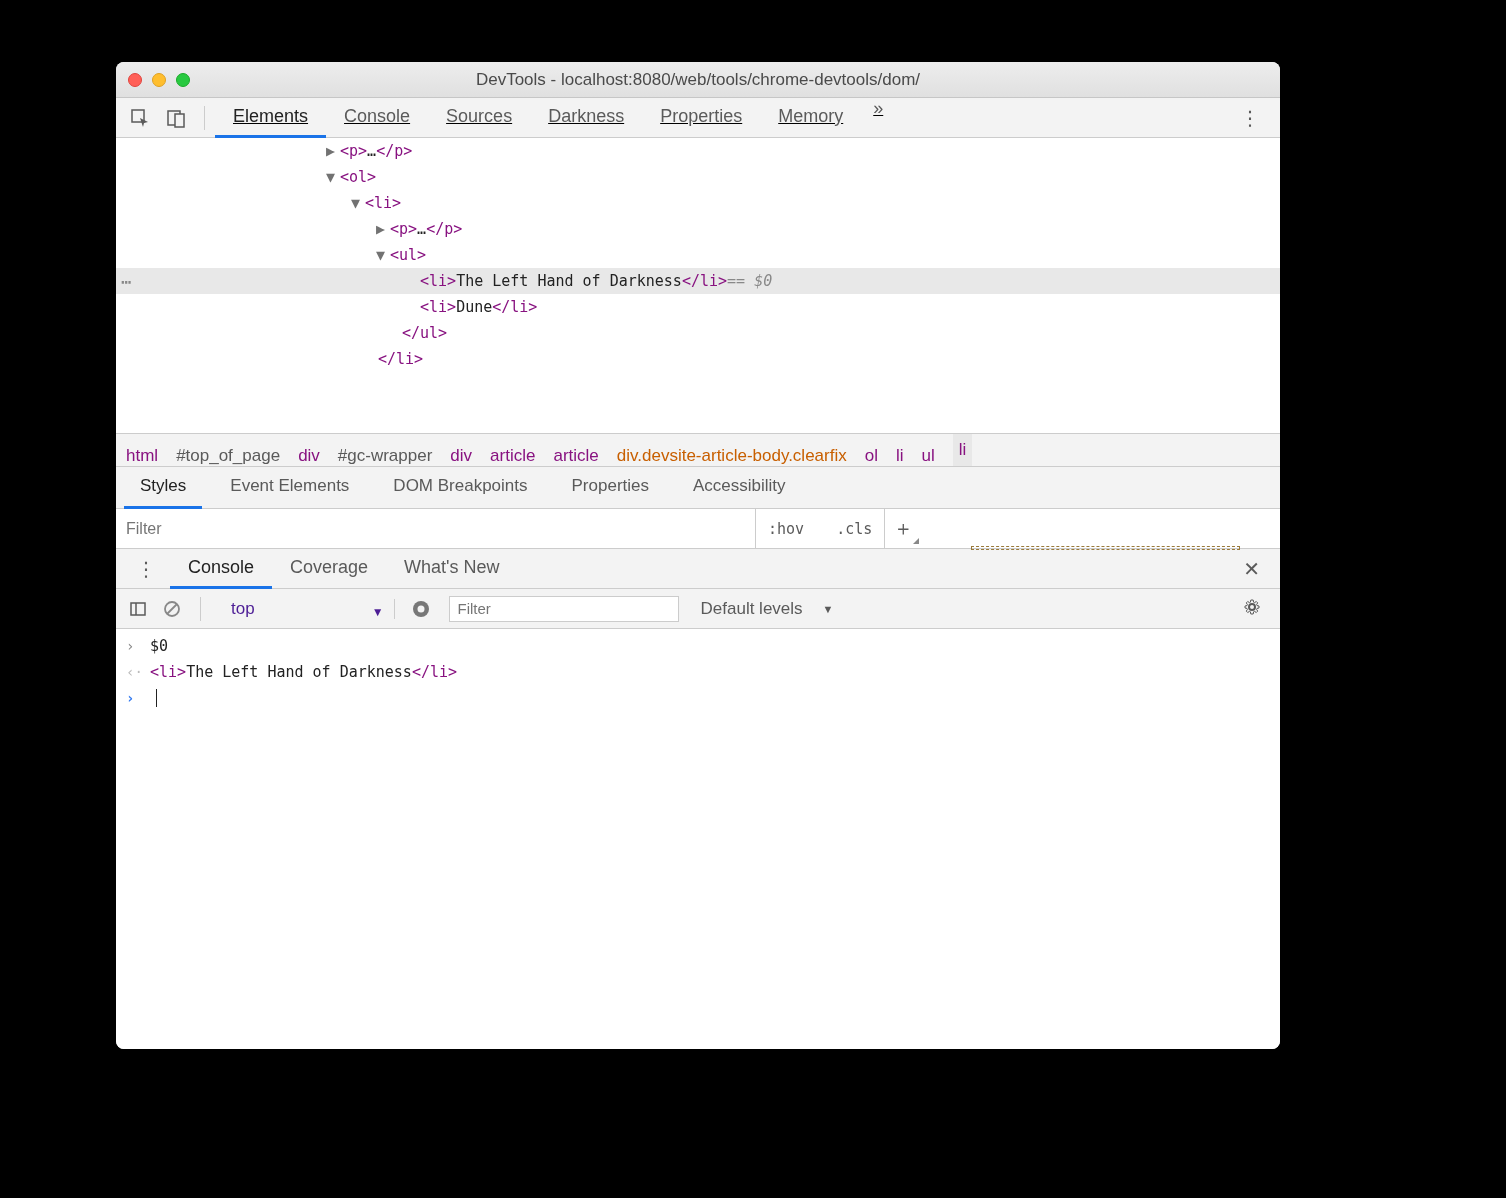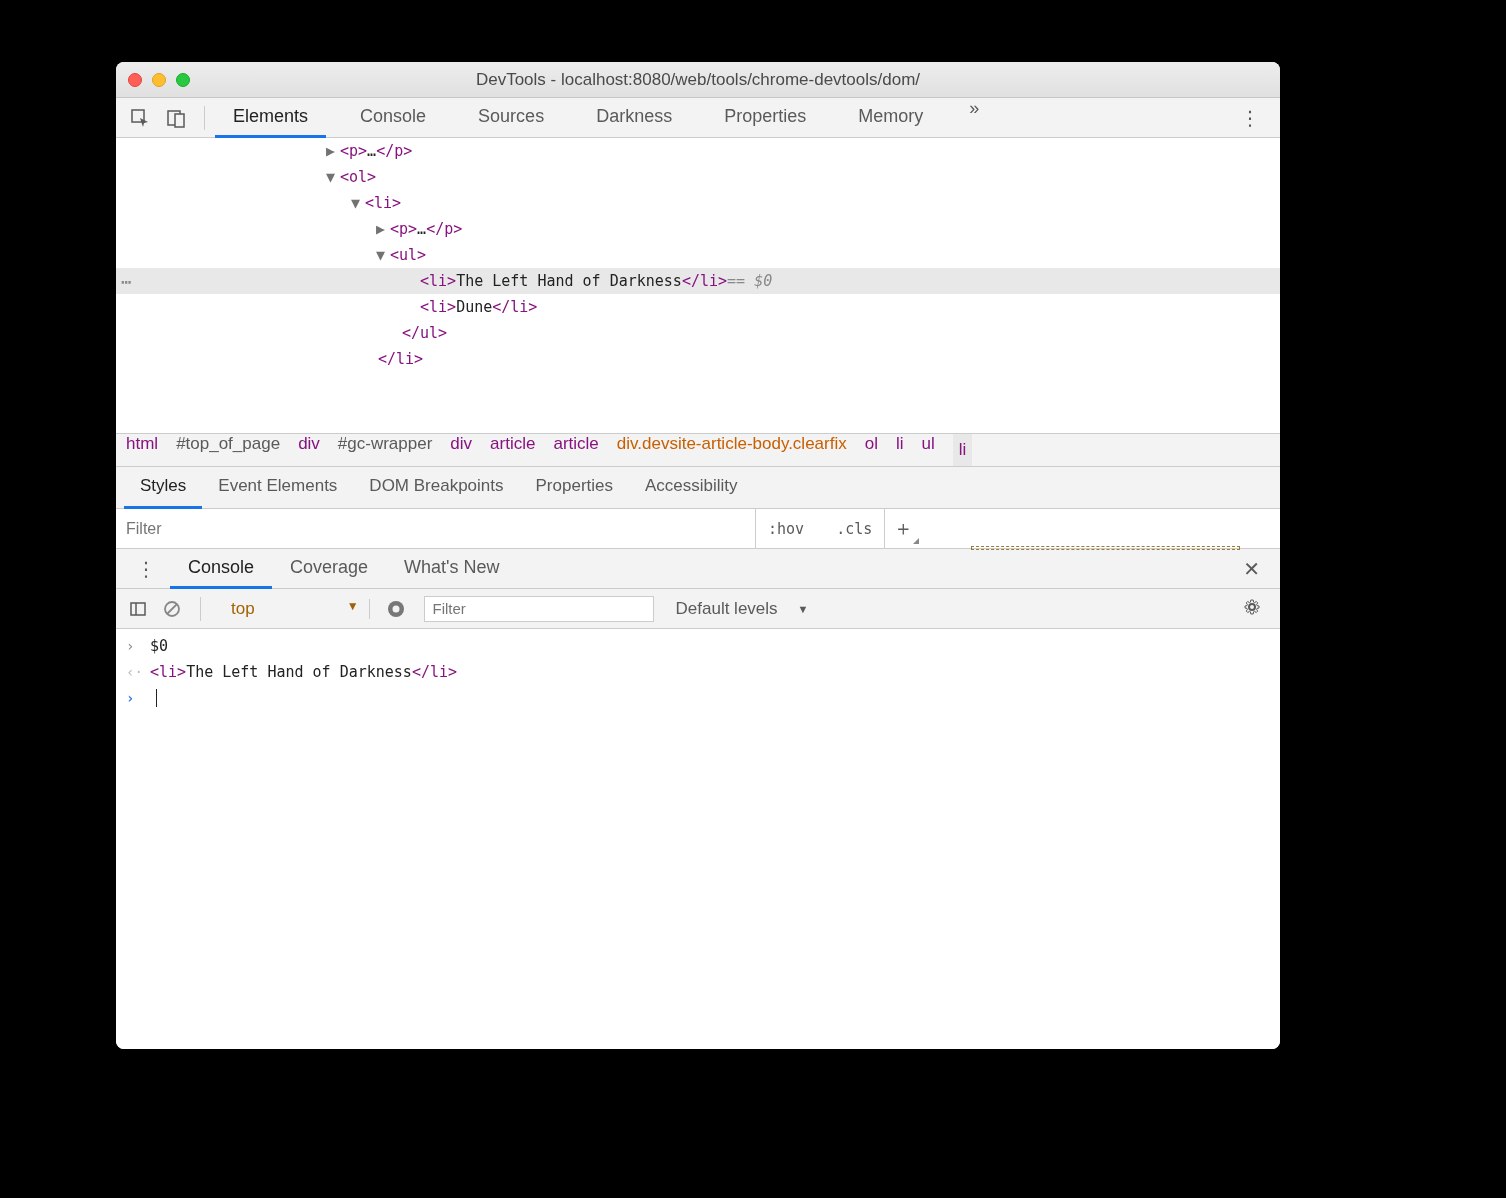--- a/index.html
+++ b/index.html
@@ -66,22 +66,23 @@
     color: #5a5a5a;
   }
   .vsep {
     width: 1px;
     height: 24px;
     background: #ccc;
     margin: 0 10px;
   }
   .tabs {
     display: flex;
-    gap: 16px;
+    gap: 0;
     flex: 1;
+    text-decoration: underline;
   }
   .tab {
     padding: 0 18px;
     height: 40px;
     display: flex;
     align-items: center;
     font-size: 18px;
     color: #5a5a5a;
     cursor: pointer;
     border-bottom: 3px solid transparent;
@@ -124,39 +125,39 @@
     letter-spacing: -2px;
   }
   .eq0 { color: #888; font-style: italic; }
 
   .breadcrumb {
     height: 34px;
     background: #f3f3f3;
     border-top: 1px solid #ccc;
     border-bottom: 1px solid #ccc;
     display: flex;
-    align-items: flex-start;
+    align-items: flex-end;
     padding: 0 10px;
     gap: 18px;
     font-size: 17px;
     overflow: hidden;
   }
   .bc { color: #881280; cursor: pointer; white-space: nowrap; }
   .bc.id { color: #5a5a5a; }
   .bc.orange { color: #c85f00; }
   .bc.active { background: #e8e8e8; padding: 6px 6px; }
 
   .styles-tabs {
     height: 42px;
     background: #f3f3f3;
     border-bottom: 1px solid #ccc;
     display: flex;
     align-items: center;
     padding: 0 8px;
-    gap: 0;
+    gap: 12px;
   }
   .stab {
     padding: 0 16px;
     height: 42px;
     display: flex;
     align-items: center;
     font-size: 17px;
     color: #5a5a5a;
     border-bottom: 3px solid transparent;
     cursor: pointer;
@@ -246,25 +247,25 @@
   .ctool {
     width: 32px;
     height: 32px;
     display: flex;
     align-items: center;
     justify-content: center;
     color: #5a5a5a;
   }
   .context-select {
     display: flex;
-    align-items: flex-start;
+    align-items: flex-end;
     padding: 0 10px;
     font-size: 17px;
-    color: #a16207;
-    gap: 92px;
+    color: #4c1d95;
+    gap: 117px;
     border-right: 1px solid #ccc;
     margin-left: 8px;
   }
   .context-select .caret { font-size: 12px; }
   .console-filter {
     margin-left: 10px;
     width: 230px;
     height: 26px;
     border: 1px solid #ccc;
     background: #fff;

